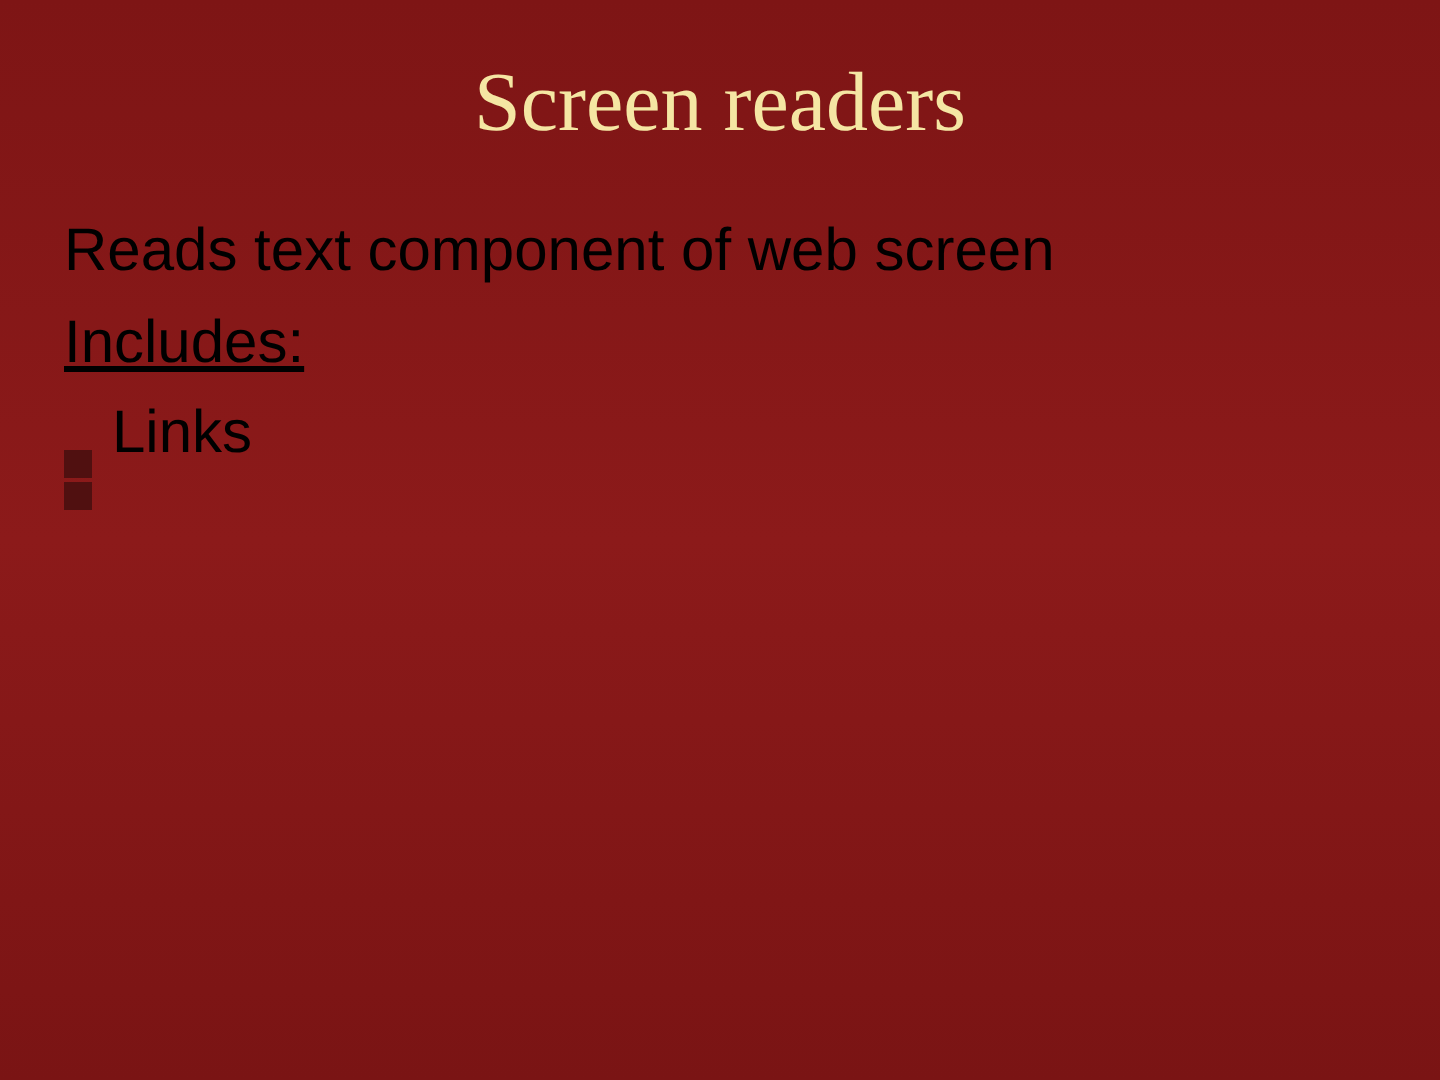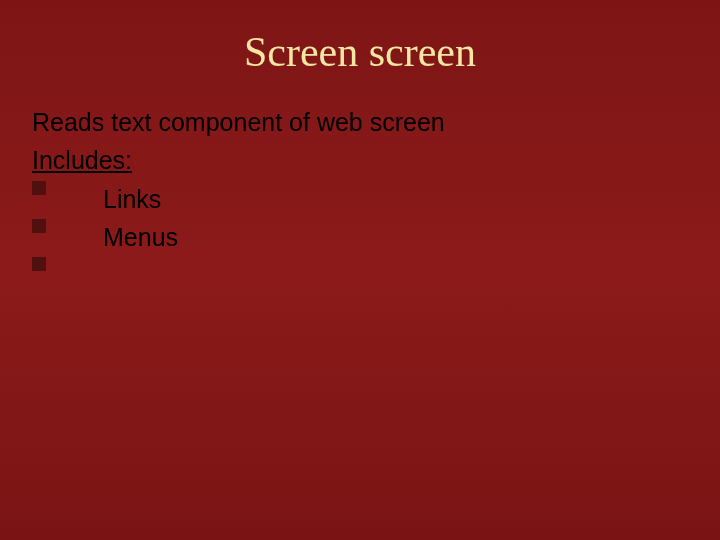--- a/index.html
+++ b/index.html
@@ -23,65 +23,60 @@
     .title {
       font-family: Georgia, 'Times New Roman', serif;
       font-size: 42px;
       font-weight: normal;
       color: #f5e6a3;
       text-align: center;
       margin-bottom: 28px;
       margin-top: 6px;
     }
     .body-text {
-      font-size: 25px;
+      font-size: 30px;
       line-height: 1.45;
       color: #000000;
     }
     .intro-line {
       margin-bottom: 2px;
     }
     .includes-line {
       margin-bottom: 2px;
       text-decoration: underline;
     }
     .bullet-list {
       list-style: none;
       padding-left: 0;
     }
     .bullet-list li {
       display: flex;
-      align-items: flex-start;
+      align-items: flex-end;
       margin-bottom: 2px;
-      gap: 47px;
     }
     .bullet {
       display: inline-block;
       width: 14px;
       height: 14px;
       background-color: #501010;
       margin-right: 10px;
       flex-shrink: 0;
     }
   </style>
 </head>
 <body>
 
 <div class="slide">
-  <h1 class="title">Screen screen</h1>
+  <h1 class="title">Screen readers</h1>
   <div class="body-text">
     <div class="intro-line">Reads text component of web screen</div>
     <div class="includes-line">Includes:</div>
     <ul class="bullet-list">
       <li>
         <span class="bullet"></span>
         <span>Links</span>
       </li>
       <li>
         <span class="bullet"></span>
-        <span>Menus</span>
-      </li>
-      <li>
-        <span class="bullet"></span>
       </li>
     </ul>
   </div>
 </div>
 
 </body></html>

